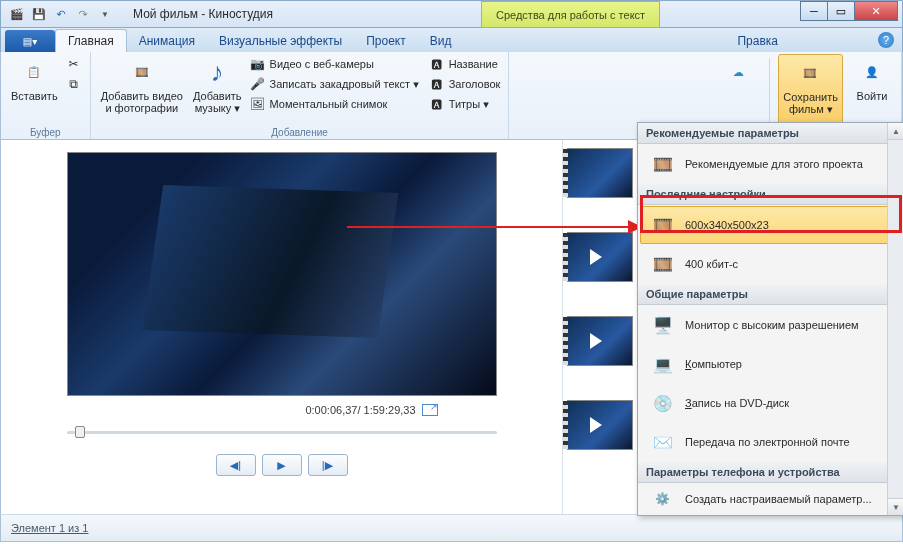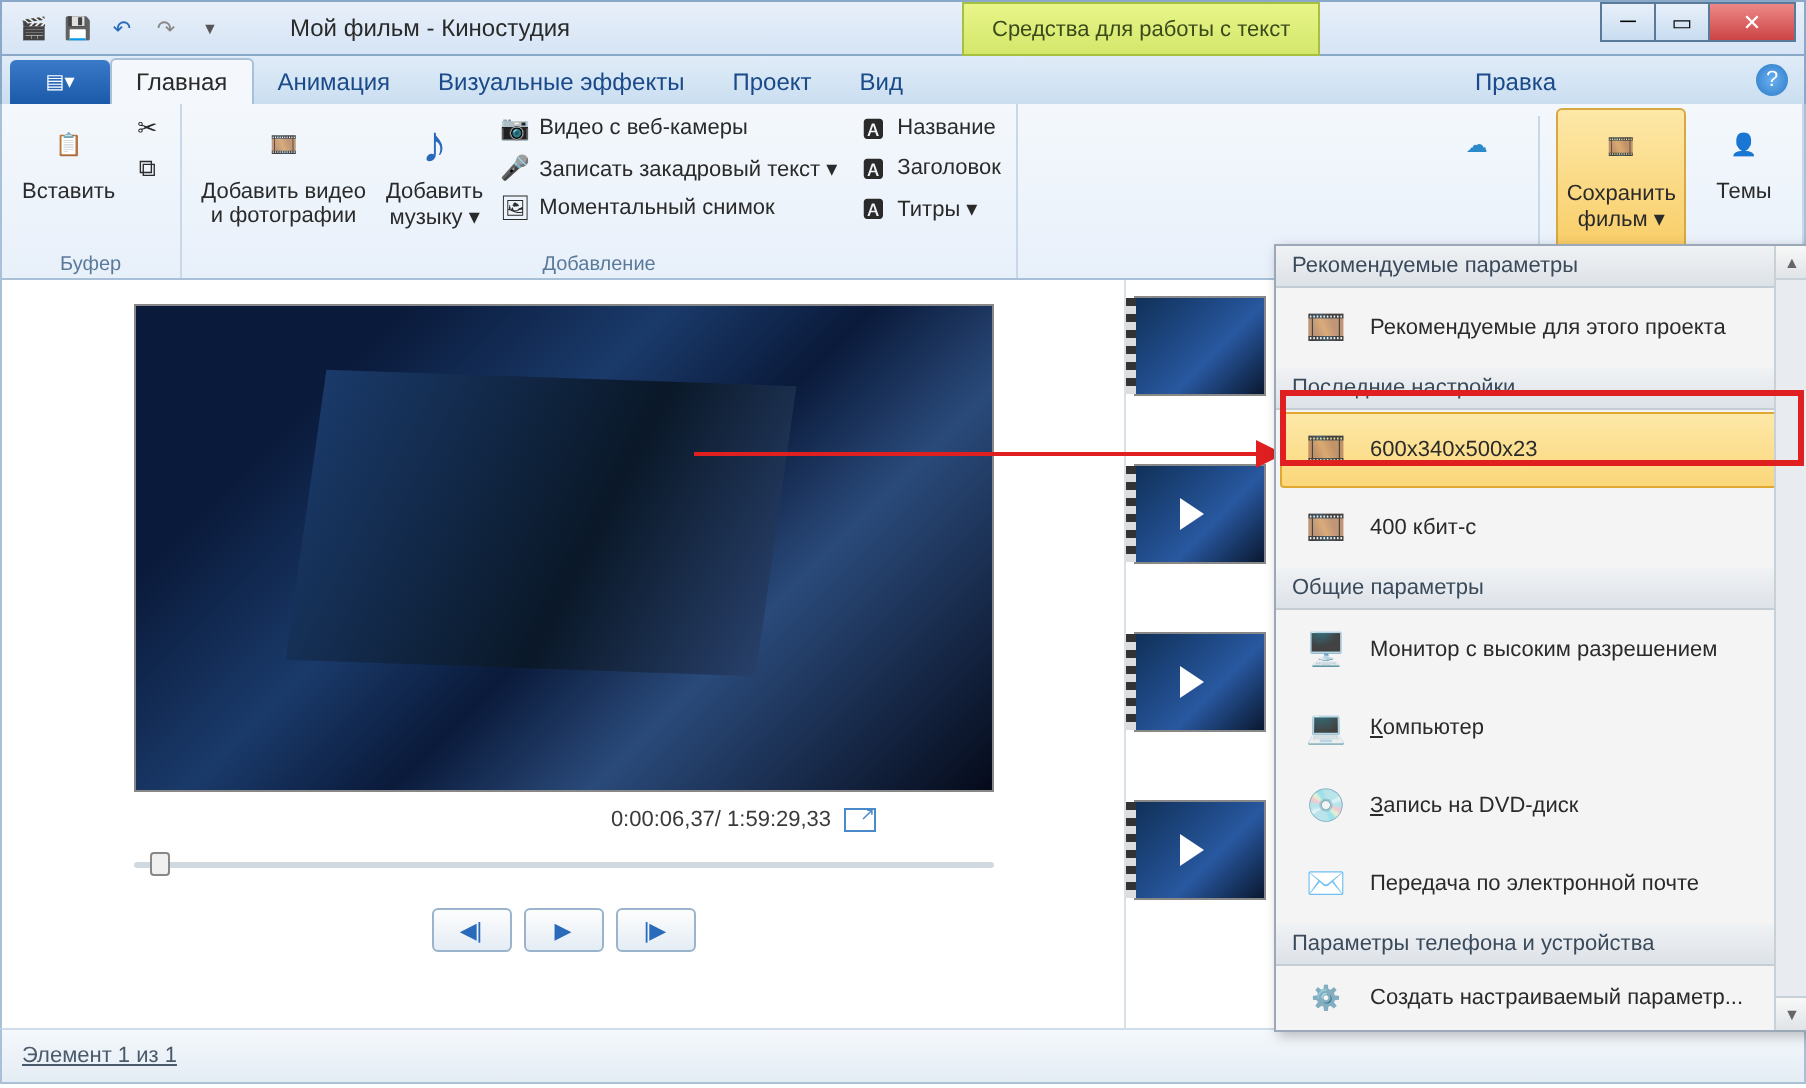--- a/index.html
+++ b/index.html
@@ -2,21 +2,21 @@
 <html><head>
 <meta charset="utf-8">
 <style>
 * { box-sizing: border-box; margin: 0; padding: 0; font-family: "Segoe UI", Tahoma, sans-serif; }
 body { width: 903px; height: 544px; background: #fff; overflow: hidden; position: relative; }
 
 
 .titlebar { height: 28px; background: linear-gradient(#e8f0fa,#d6e4f5); display: flex; align-items: center; border: 1px solid #8aa8c8; position: relative; }
 .qat { display: flex; gap: 6px; padding: 0 8px; align-items: center; }
 .qat .ic { width: 16px; height: 16px; display: flex; align-items: center; justify-content: center; font-size: 11px; }
-.title-txt { font-size: 12px; color: #2a2a2a; margin-left: 24px; }
+.title-txt { font-size: 12px; color: #2a2a2a; margin-left: 12px; }
 .contextual { position: absolute; left: 480px; top: 0; height: 27px; background: linear-gradient(#e8f58a,#d4e76a); border: 1px solid #a8c040; padding: 0 14px; display: flex; align-items: center; font-size: 11px; color: #3a4a1a; }
 .winbtns { position: absolute; right: 4px; top: 0; display: flex; }
 .winbtn { width: 28px; height: 20px; border: 1px solid #5a7a9a; background: linear-gradient(#e8f0fa,#c8dcf0); display: flex; align-items: center; justify-content: center; font-size: 11px; margin-left: -1px; }
 .winbtn.close { background: linear-gradient(#e88,#c44); color: #fff; width: 44px; }
 
 
 .tabs { height: 24px; background: linear-gradient(#e0ecf8,#cadef0); display: flex; align-items: flex-end; border-left: 1px solid #8aa8c8; border-right: 1px solid #8aa8c8; position: relative; }
 .appbtn { width: 50px; height: 22px; background: linear-gradient(#3a7ac8,#1a5aa8); margin-left: 4px; border-radius: 3px 3px 0 0; display: flex; align-items: center; justify-content: center; color: #fff; font-size: 10px; }
 .tab { padding: 4px 12px; font-size: 12px; color: #1a4a8a; cursor: pointer; }
 .tab.active { background: #f4f8fc; border: 1px solid #a8c0d8; border-bottom: none; border-radius: 3px 3px 0 0; color: #2a2a2a; }
@@ -55,21 +55,21 @@
 .pctrl { display: flex; gap: 6px; margin-top: 14px; }
 .pbtn { width: 40px; height: 22px; background: linear-gradient(#fdfdfd,#e4ecf4); border: 1px solid #9ab4ce; border-radius: 3px; display: flex; align-items: center; justify-content: center; color: #2a6aba; font-size: 11px; cursor: pointer; }
 
 .storyboard { flex: 1; padding: 8px 4px; overflow: hidden; }
 .clip { width: 66px; height: 50px; background: linear-gradient(135deg,#103058,#2858a0 60%,#0a1830); border: 1px solid #888; margin-bottom: 34px; position: relative; }
 .clip::before { content:""; position:absolute; left:-8px; top:0; width:8px; height:100%; background: repeating-linear-gradient(#333 0 4px,#ddd 4px 8px); }
 .clip .play { position:absolute; left:50%; top:50%; transform:translate(-50%,-50%); border:8px solid transparent; border-left:12px solid #fff; }
 
 
 .dd { position: absolute; left: 637px; top: 122px; width: 268px; background: #f4f4f4; border: 1px solid #9aa8b8; box-shadow: 2px 2px 6px rgba(0,0,0,.25); z-index: 10; }
-.dd .hdr { background: linear-gradient(#f0f2f4,#dde2e8); border-bottom: 1px solid #c4ccd4; padding: 4px 8px; font-size: 11px; color: #3a4a5a; font-weight: 400; }
+.dd .hdr { background: linear-gradient(#f0f2f4,#dde2e8); border-bottom: 1px solid #c4ccd4; padding: 4px 8px; font-size: 11px; color: #3a4a5a; font-weight: 700; }
 .dd .item { display: flex; align-items: center; gap: 10px; padding: 8px 10px; font-size: 11px; color: #2a2a2a; cursor: pointer; border: 1px solid transparent; margin: 1px 2px; }
 .dd .item.hl { background: linear-gradient(#fde8a8,#fbd77a); border: 1px solid #e0a830; border-radius: 2px; }
 .dd .item .iic { width: 24px; height: 20px; display: flex; align-items: center; justify-content: center; font-size: 16px; }
 .dd .redbox { position: absolute; left: 2px; top: 72px; width: 262px; height: 38px; border: 3px solid #e02020; pointer-events: none; }
 .dd .scroll { position: absolute; right: 0; top: 0; bottom: 0; width: 17px; background: #e8ecf0; border-left: 1px solid #c8d0d8; }
 .dd .scroll .ar { height: 17px; background: linear-gradient(#f8f8f8,#e0e4e8); border-bottom: 1px solid #c8d0d8; text-align: center; font-size: 8px; color: #666; line-height: 17px; }
 .dd .scroll .ar.bt { position:absolute; bottom:0; width:100%; border-top:1px solid #c8d0d8; border-bottom:none; }
 .u { text-decoration: underline; }
 
 
@@ -176,21 +176,21 @@
           <div class="bic" style="color:#2a8aca">☁</div>
         </div>
       <div class="sep"></div>
       <div class="bigbtn save-btn">
         <div class="bic">🎞️</div>
         <span style="white-space:pre-line">Сохранить
 фильм ▾</span>
       </div>
       <div class="bigbtn">
         <div class="bic" style="color:#8a9ab0">👤</div>
-        <span>Темы</span>
+        <span>Войти</span>
       </div>
     </div>
   </div>
 </div>
 
 <div class="work">
   <div class="preview">
     <div class="video"></div>
     <div class="timecode">
       <span>0:00:06,37/ 1:59:29,33</span>

